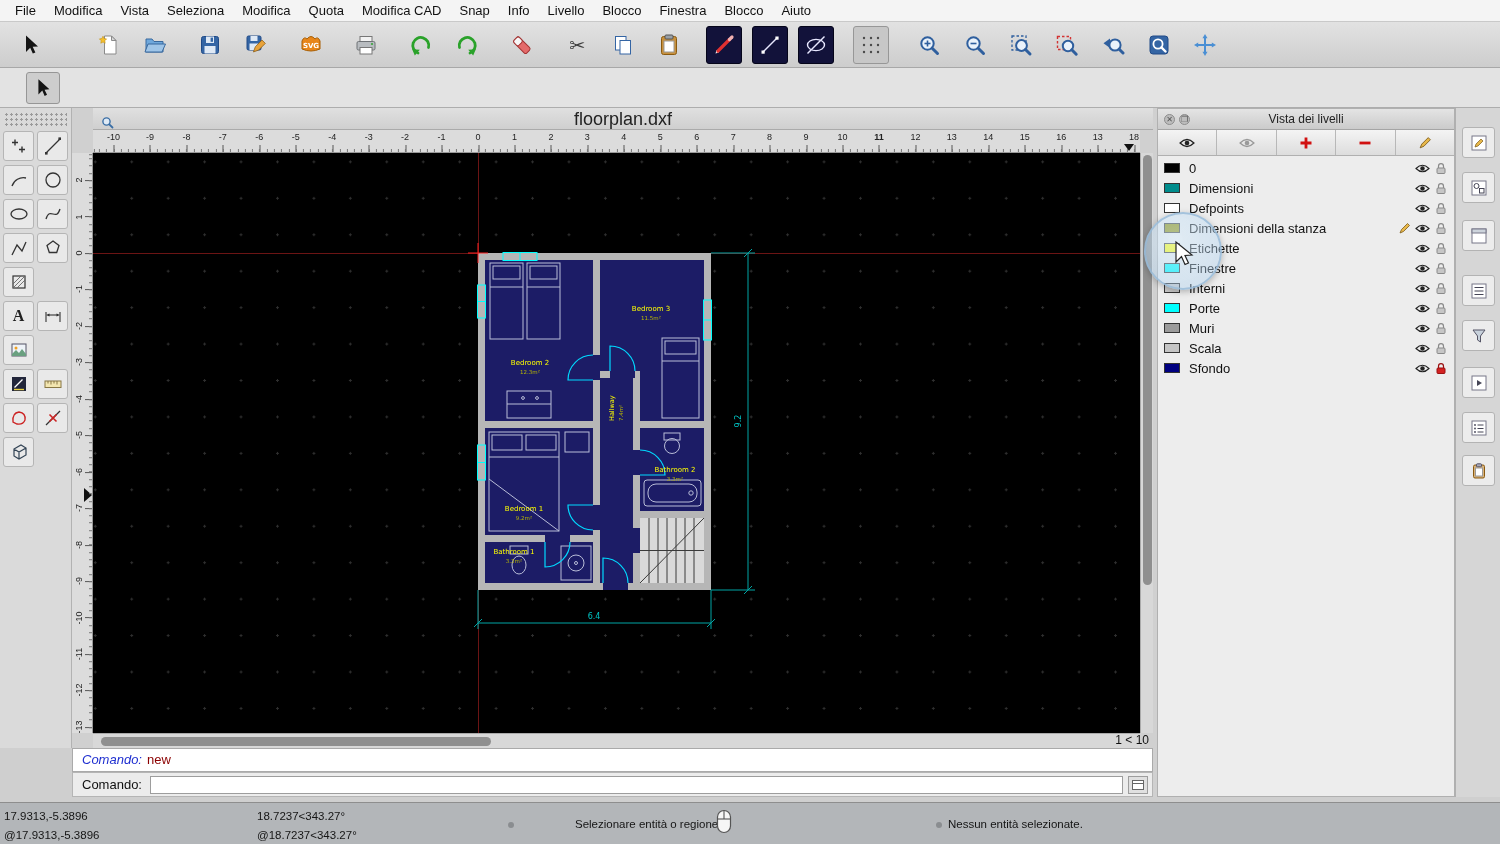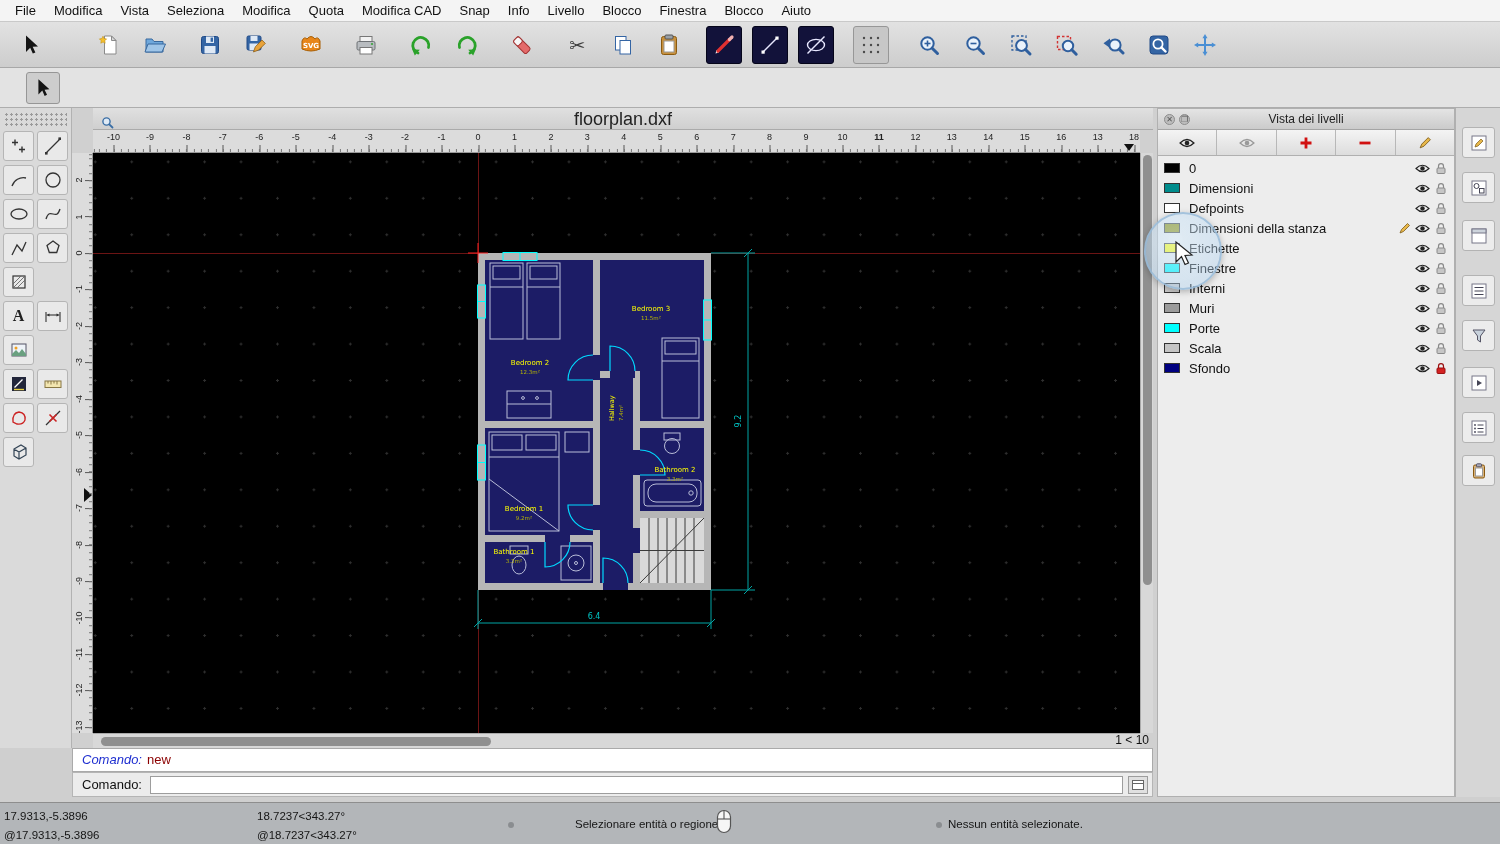--- a/index.html
+++ b/index.html
@@ -830,44 +830,44 @@
         </span>
         <span class="llock">
           <svg width="12" height="13" viewBox="0 0 12 13">
             <path class="lock-sh" d="M3.5 6 V4.2 a2.5 2.5 0 0 1 5 0 V6" fill="none" stroke-width="1.2"></path>
             <rect class="lock-body" x="2" y="6" width="8" height="5.5" rx="1"></rect>
           </svg>
         </span>
       </div>
 
       <div class="layer-row">
-        <span class="swatch" style="background-color: rgb(155, 155, 155);"></span>
-        <span class="lname">Muri</span>
+        <span class="swatch" style="background-color: rgb(0, 255, 255);"></span>
+        <span class="lname">Porte</span>
         <span class="lpencil">
           <svg width="13" height="13" viewBox="0 0 13 13">
             <path d="M2 11 L3.5 7.5 L9.5 1.5 L11.5 3.5 L5.5 9.5 Z" fill="#e8b84a" stroke="#7a5a1a" stroke-width="0.8"></path>
           </svg>
         </span>
         <span class="leye">
           <svg width="15" height="11" viewBox="0 0 15 11">
             <path d="M1 5.5 Q7.5 -1 14 5.5 Q7.5 12 1 5.5 Z" fill="none" stroke="#222" stroke-width="1.1"></path>
             <circle cx="7.5" cy="5.5" r="2.2" fill="#222"></circle>
           </svg>
         </span>
         <span class="llock">
           <svg width="12" height="13" viewBox="0 0 12 13">
             <path class="lock-sh" d="M3.5 6 V4.2 a2.5 2.5 0 0 1 5 0 V6" fill="none" stroke-width="1.2"></path>
             <rect class="lock-body" x="2" y="6" width="8" height="5.5" rx="1"></rect>
           </svg>
         </span>
       </div>
 
       <div class="layer-row">
-        <span class="swatch" style="background-color: rgb(0, 255, 255);"></span>
-        <span class="lname">Porte</span>
+        <span class="swatch" style="background-color: rgb(155, 155, 155);"></span>
+        <span class="lname">Muri</span>
         <span class="lpencil">
           <svg width="13" height="13" viewBox="0 0 13 13">
             <path d="M2 11 L3.5 7.5 L9.5 1.5 L11.5 3.5 L5.5 9.5 Z" fill="#e8b84a" stroke="#7a5a1a" stroke-width="0.8"></path>
           </svg>
         </span>
         <span class="leye">
           <svg width="15" height="11" viewBox="0 0 15 11">
             <path d="M1 5.5 Q7.5 -1 14 5.5 Q7.5 12 1 5.5 Z" fill="none" stroke="#222" stroke-width="1.1"></path>
             <circle cx="7.5" cy="5.5" r="2.2" fill="#222"></circle>
           </svg>

